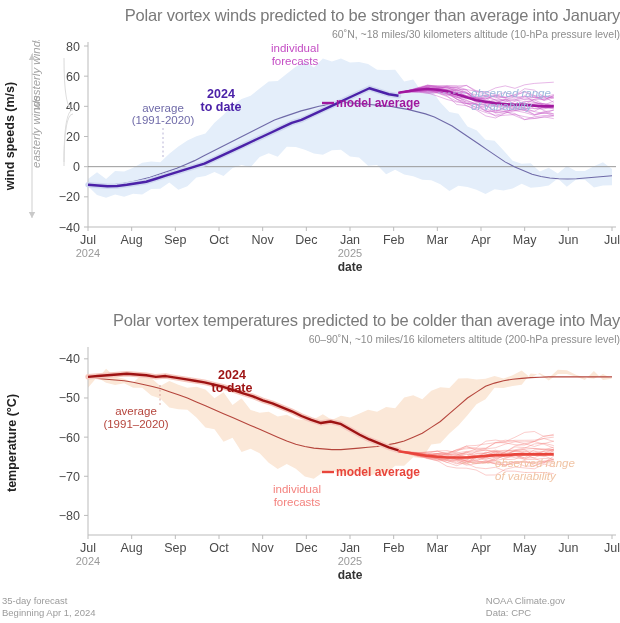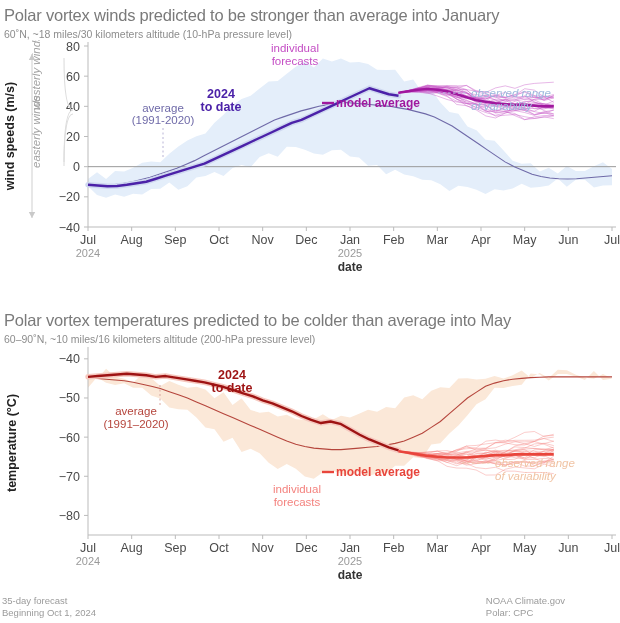--- a/index.html
+++ b/index.html
@@ -1,21 +1,21 @@
 <!DOCTYPE html>
 <html><head>
 <meta charset="utf-8">
 <style>
   html,body{margin:0;padding:0;}
   body{
     width:620px;height:623px;background:#ffffff;
     font-family:"Liberation Sans", sans-serif;
     color:#6e6e6e;overflow:hidden;position:relative;
   }
-  .panel{position:absolute;left:0;width:620px;}
+  .panel{position:absolute;left:0;width:620px;text-align:right;}
   .p-top{top:0;height:300px;}
   .p-bot{top:305px;height:285px;}
 
   .chart-title{
     font-size:16.5px;font-weight:400;color:#7a7a7a;
     letter-spacing:-0.2px;white-space:nowrap;
     margin:0;padding:6px 0 0 4px;
   }
   .chart-sub{
     font-size:10.5px;color:#8d8d8d;white-space:nowrap;
@@ -256,19 +256,19 @@
         <path d="M462,118 L492,118" stroke="#eac4a6" stroke-width="1" stroke-dasharray="2.5,2.5"></path>
         <text x="495" y="122" class="ann ann-i" font-size="11.5" fill="#f0c3a3" text-anchor="start">observed range</text>
         <text x="495" y="135" class="ann ann-i" font-size="11.5" fill="#f0c3a3" text-anchor="start">of variability</text>
       </g>
     </svg>
 </div>
 
 <div class="footer">
   <div class="left">
     <div>35-day forecast</div>
-    <div>Beginning Oct 1, 2024</div>
+    <div>Beginning Apr 1, 2024</div>
   </div>
   <div class="right">
     <div>NOAA Climate.gov</div>
-    <div>Polar: CPC</div>
+    <div>Data: CPC</div>
   </div>
 </div>
 
 </body></html>

